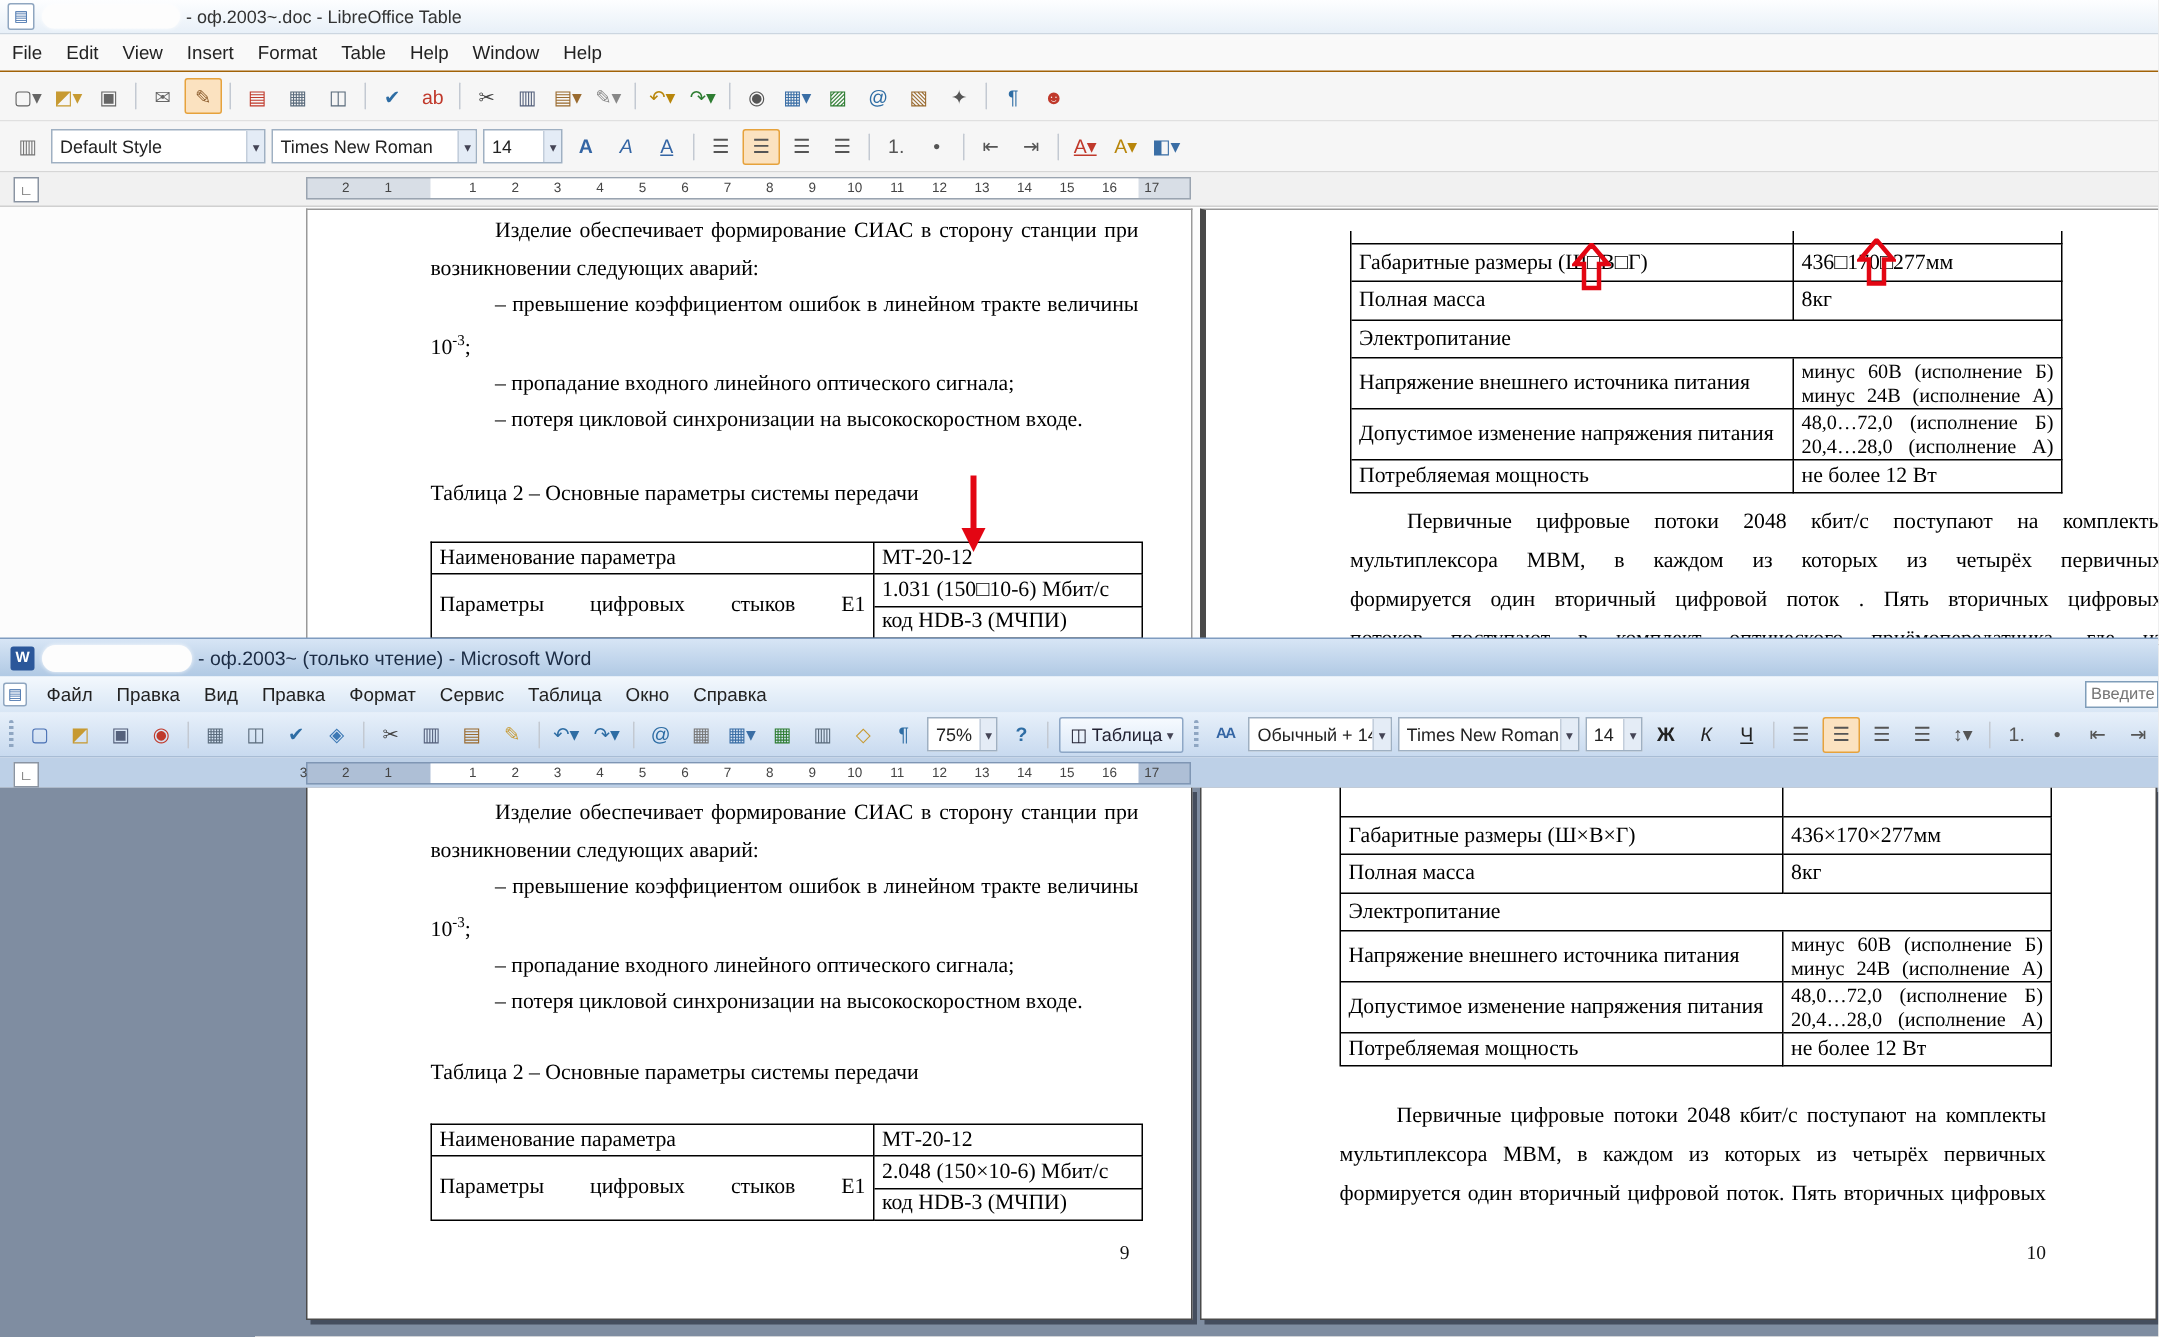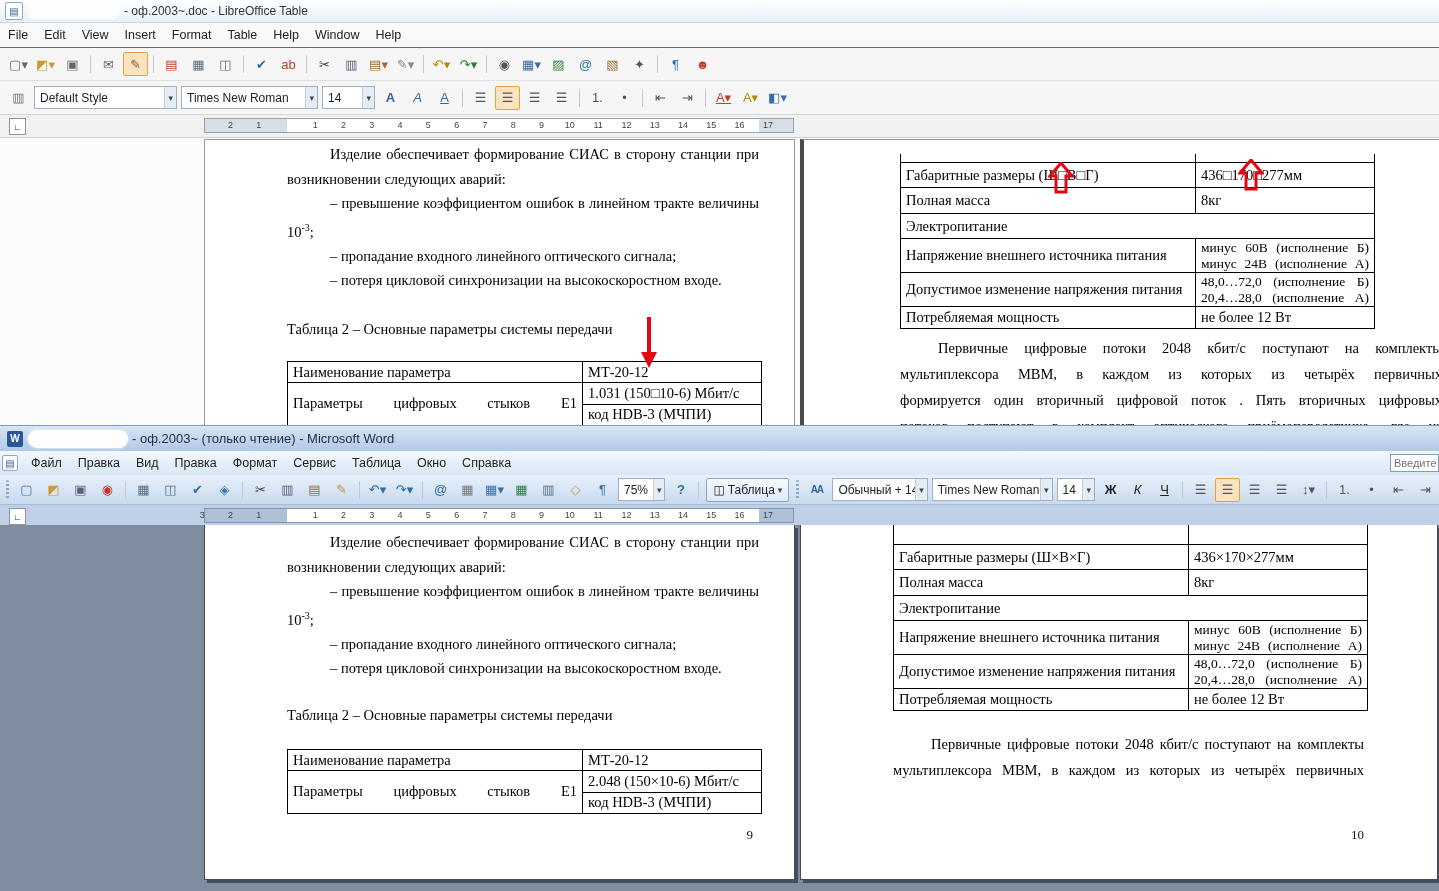--- a/index.html
+++ b/index.html
@@ -502,19 +502,20 @@
             </div>
           </div>
           <div class="trow" style="height:22px">
             <div class="cell cL">Потребляемая мощность</div>
             <div class="cell cR">не более 12 Вт</div>
           </div>
         </div>
         <div class="doc-col" style="left:92px;top:206px;width:471px;line-height:26px">
           <div class="dl j" style="text-indent:38px">Первичные цифровые потоки 2048 кбит/с поступают на комплекты</div>
           <div class="dl j">мультиплексора МВМ, в каждом из которых из четырёх первичных</div>
+          <div class="dl j">формируется один вторичный цифровой поток. Пять вторичных цифровых</div>
         </div>
         <div class="pgnum" style="left:92px;top:302px;width:471px;text-align:right">10</div>
       </div>
 
     </div>
   </section>
 </div>
 
 </body></html>

